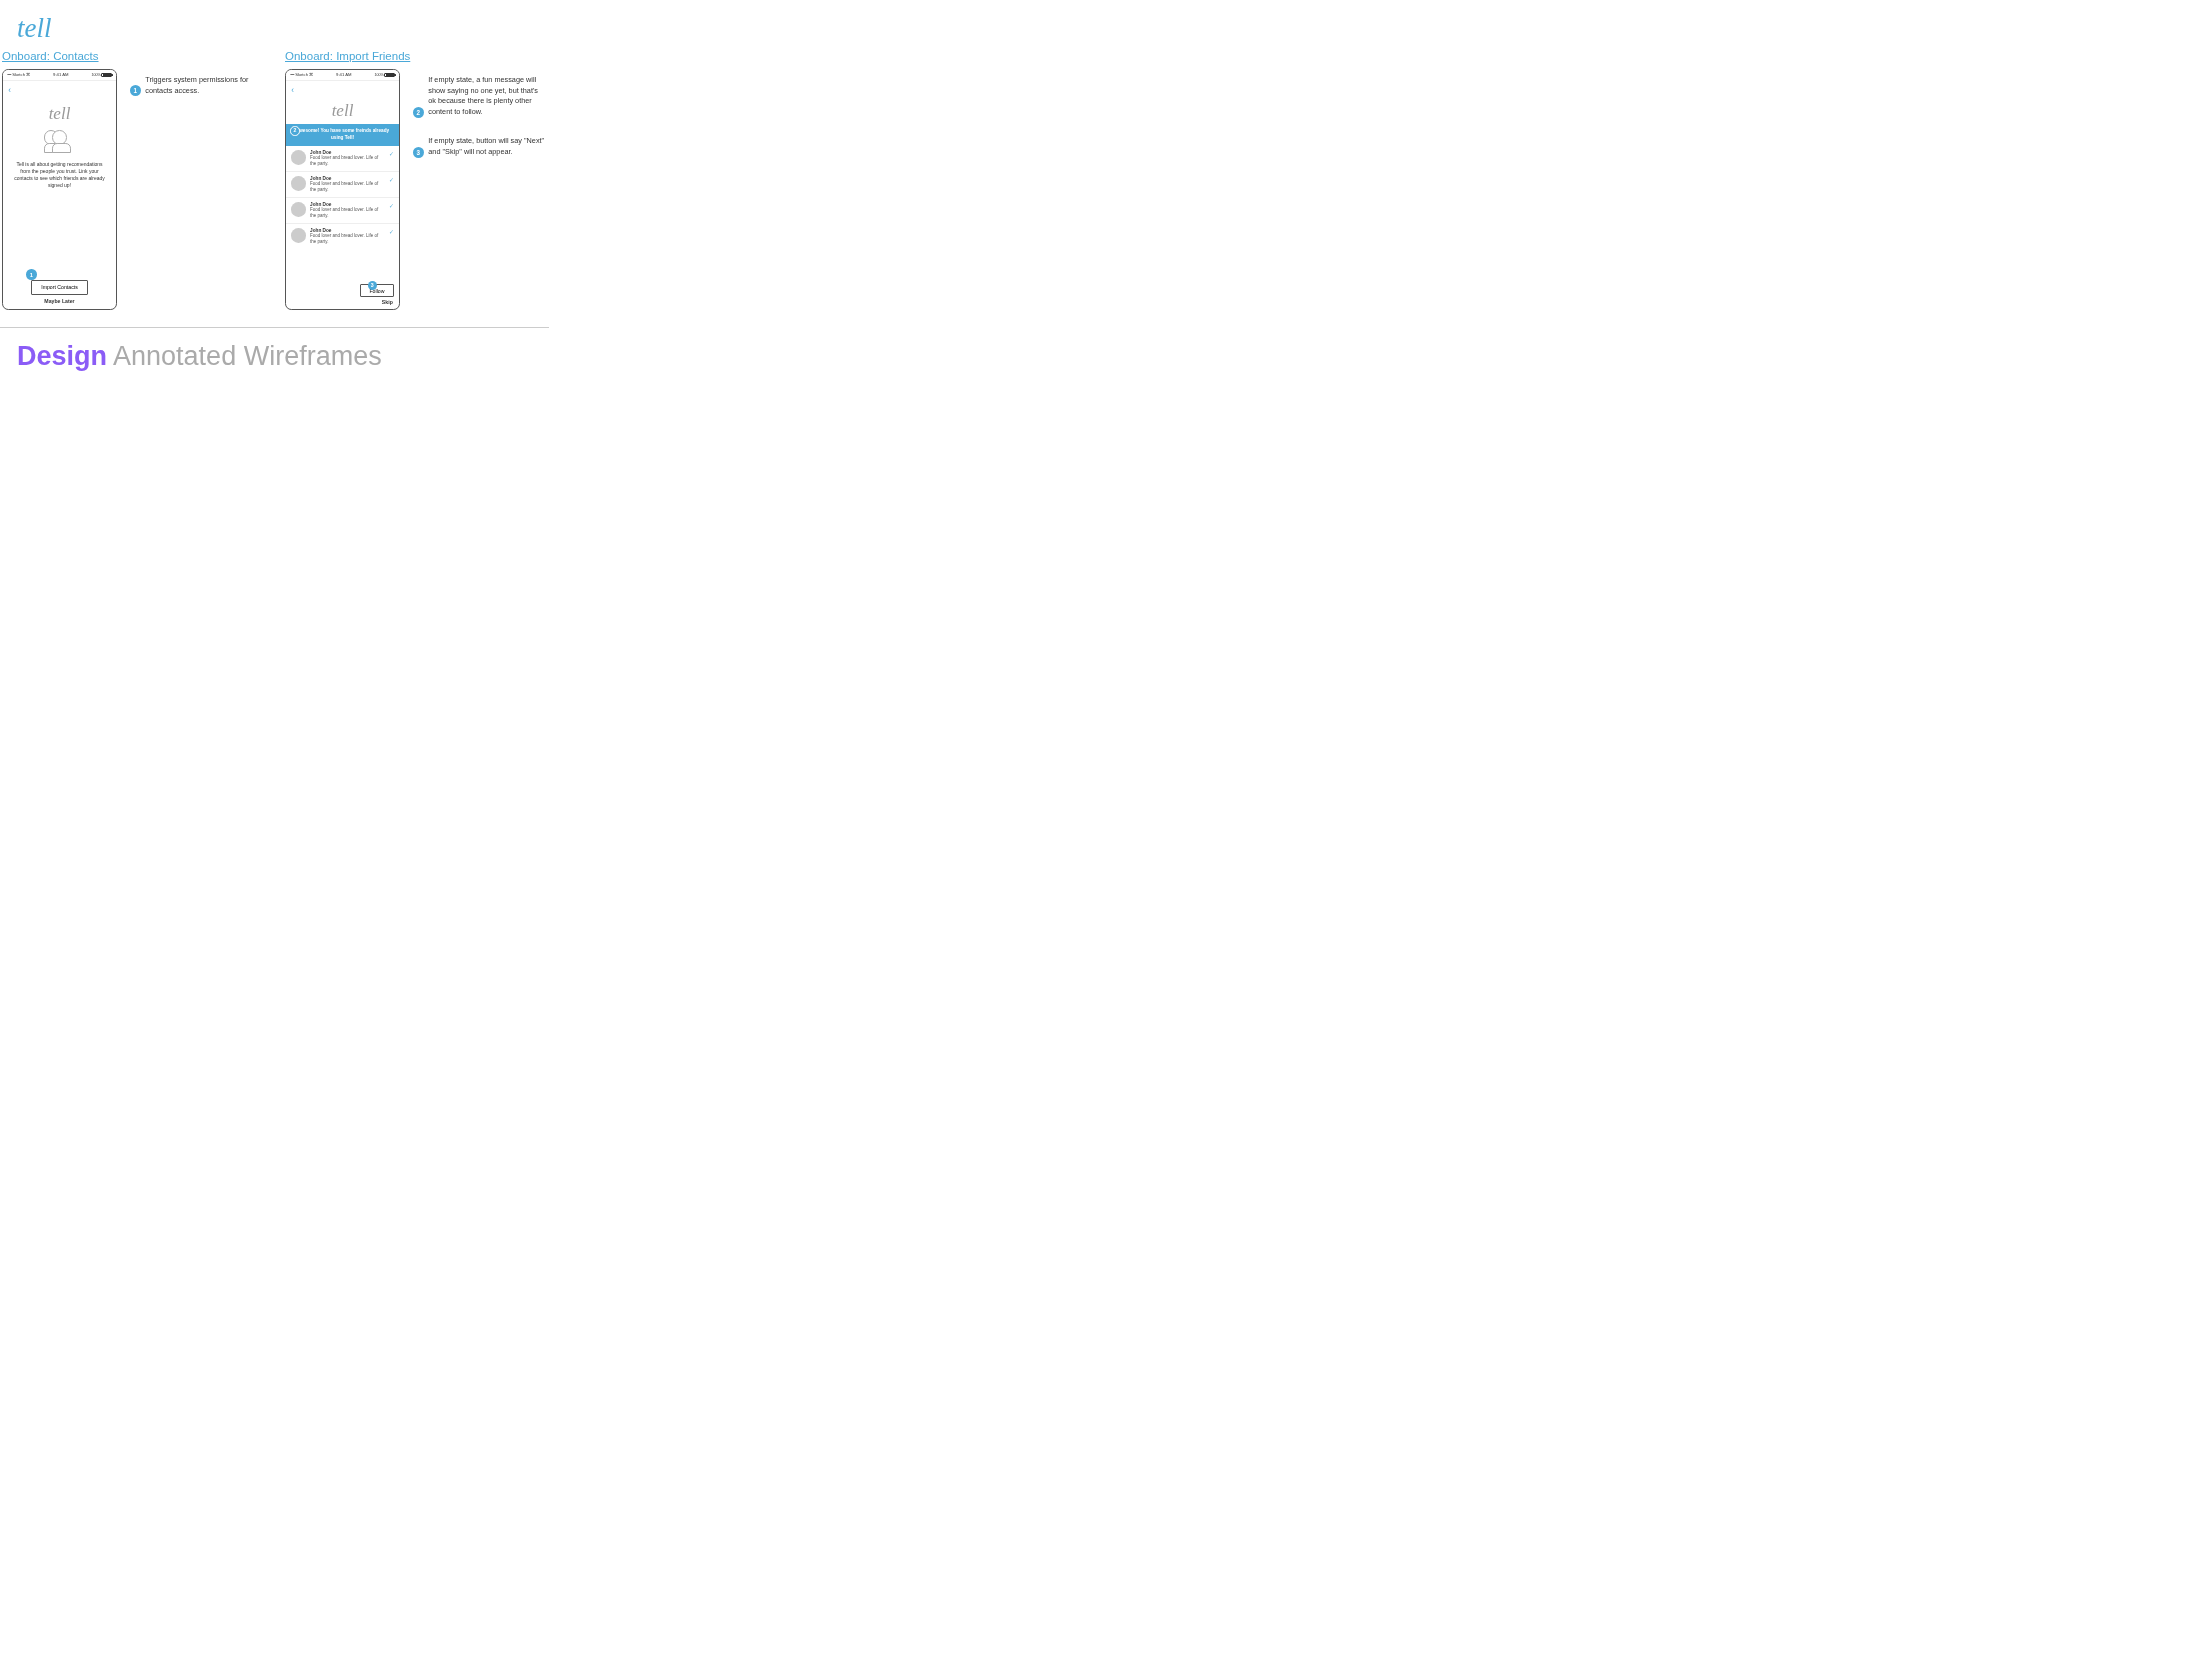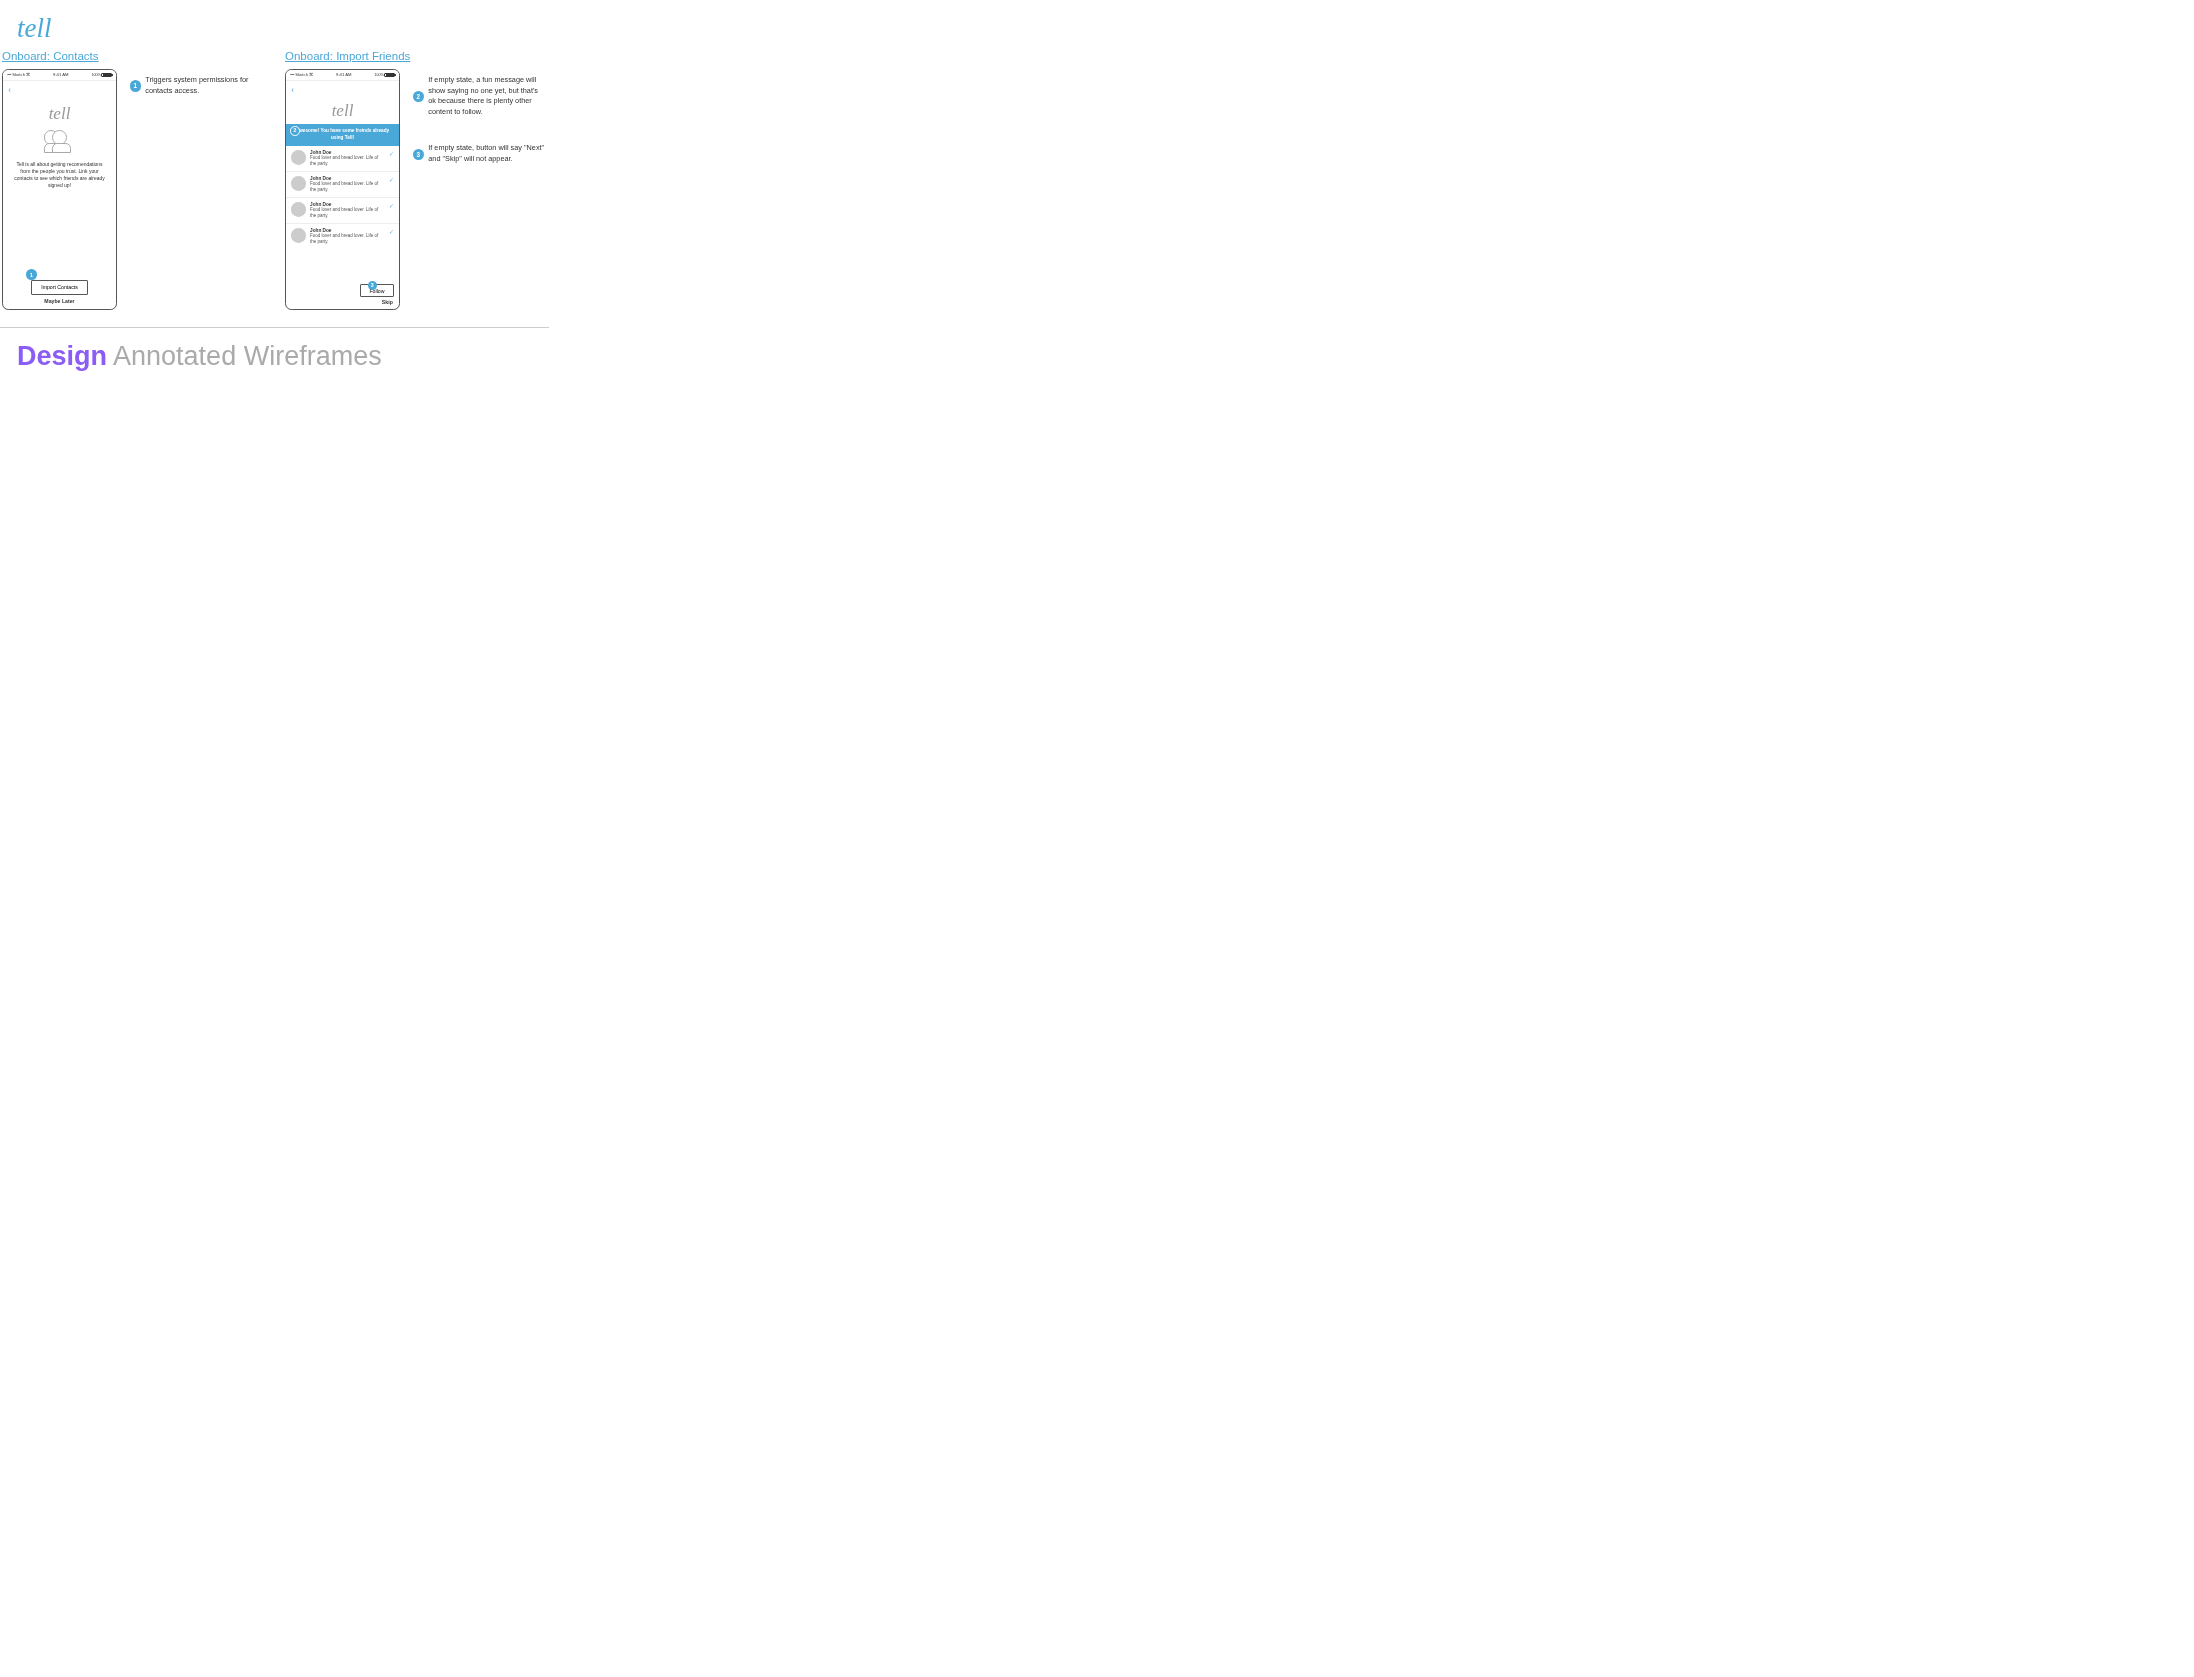--- a/index.html
+++ b/index.html
@@ -199,21 +199,21 @@
 
     
     .annotation {
       display: flex;
       flex-direction: column;
       gap: 3.1px;
       padding-top: 5.2px;
     }
     .annotation-item {
       display: flex;
-      align-items: center;
+      align-items: flex-end;
       gap: 4.2px;
     }
     .ann-badge {
       width: 11.5px;
       height: 11.5px;
       background: #4aa8d8;
       color: #fff;
       border-radius: 50%;
       display: flex;
       align-items: center;
@@ -375,21 +375,21 @@
     .footer-title strong {
       color: #8b5cf6;
       font-weight: 900;
     }
 
     
     .right-annotations {
       padding-top: 5.2px;
       display: flex;
       flex-direction: column;
-      gap: 25px;
+      gap: 18px;
     }
   </style>
 </head>
 <body>
 
 <div class="header">
   <div class="logo-text">tell</div>
 </div>
 
 <div class="main-content">

